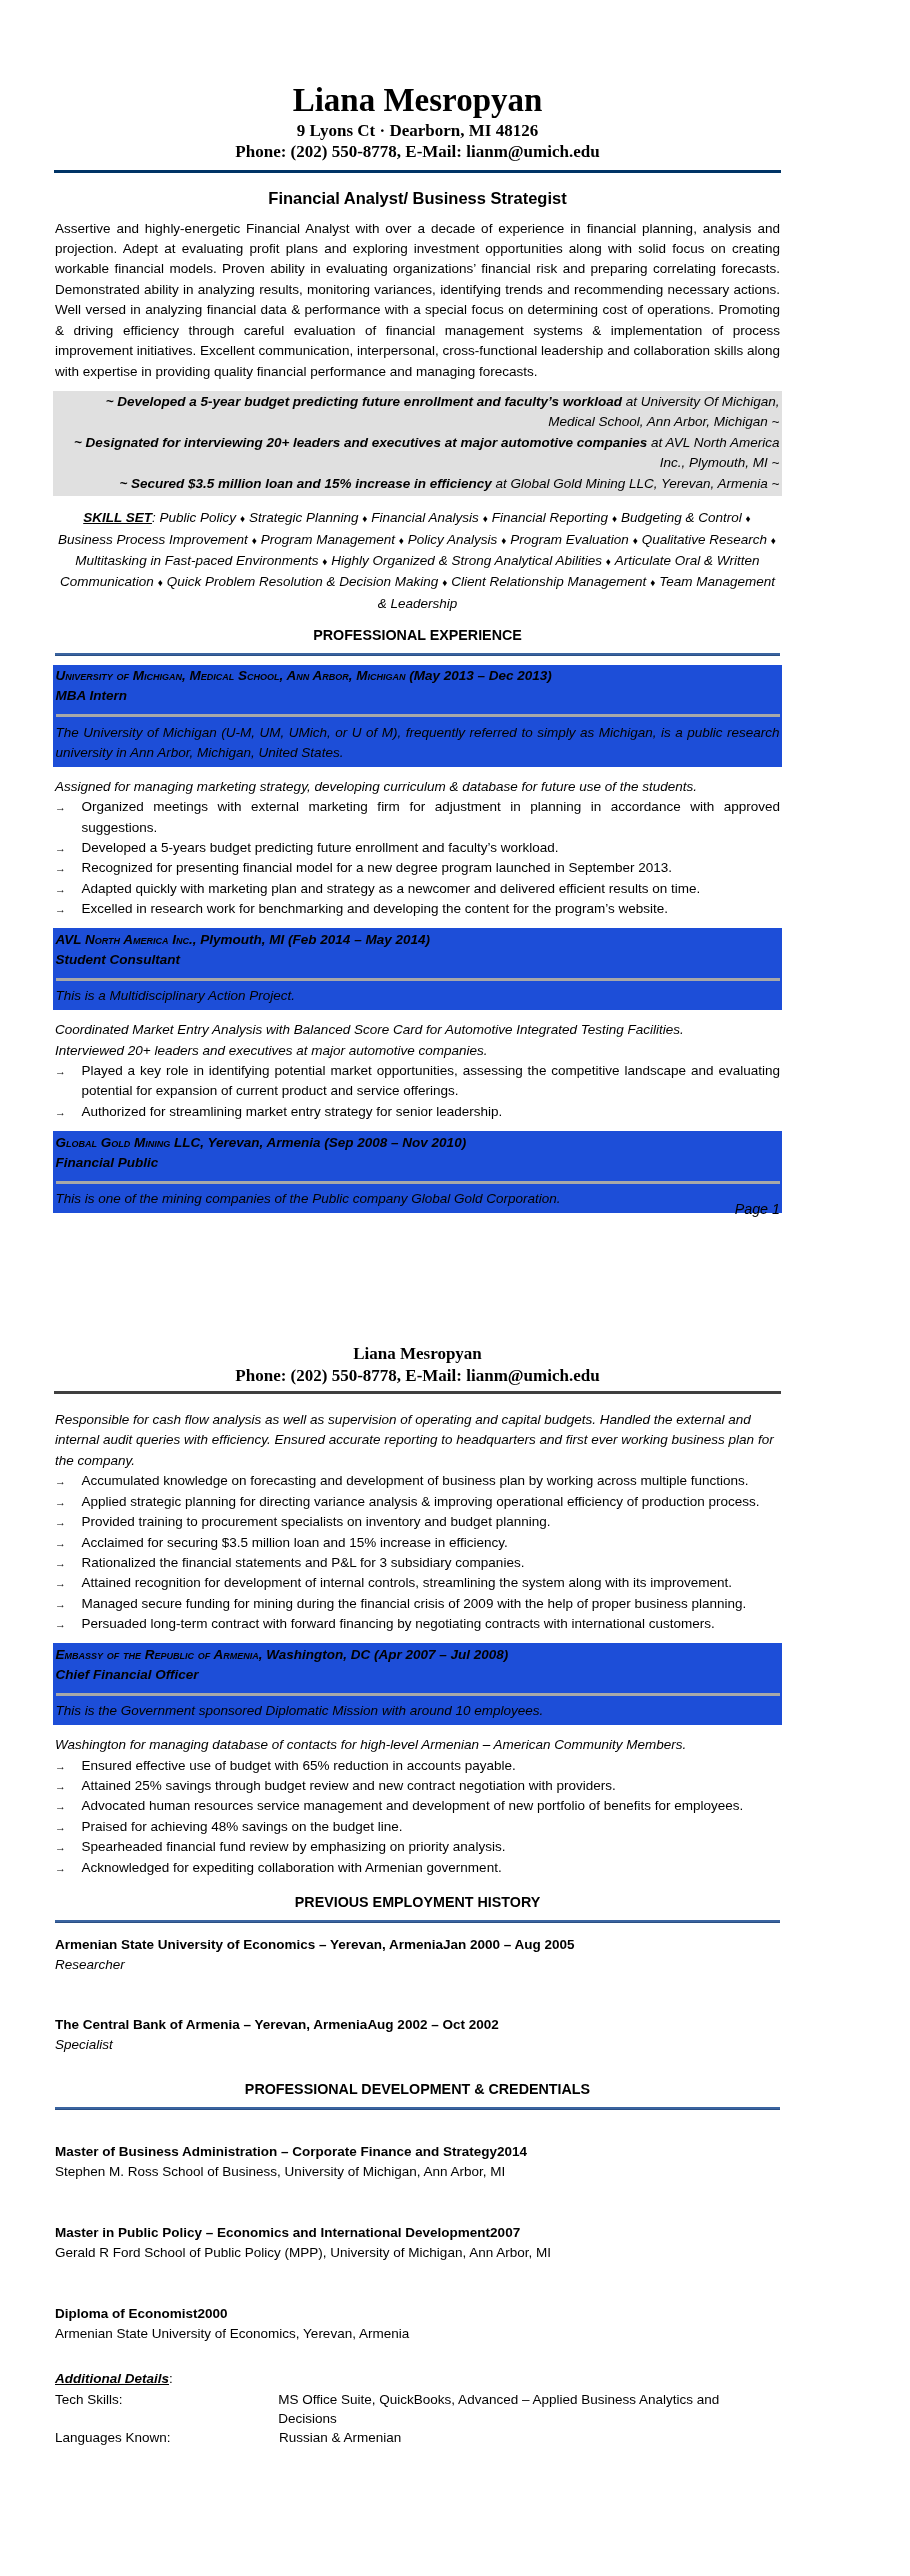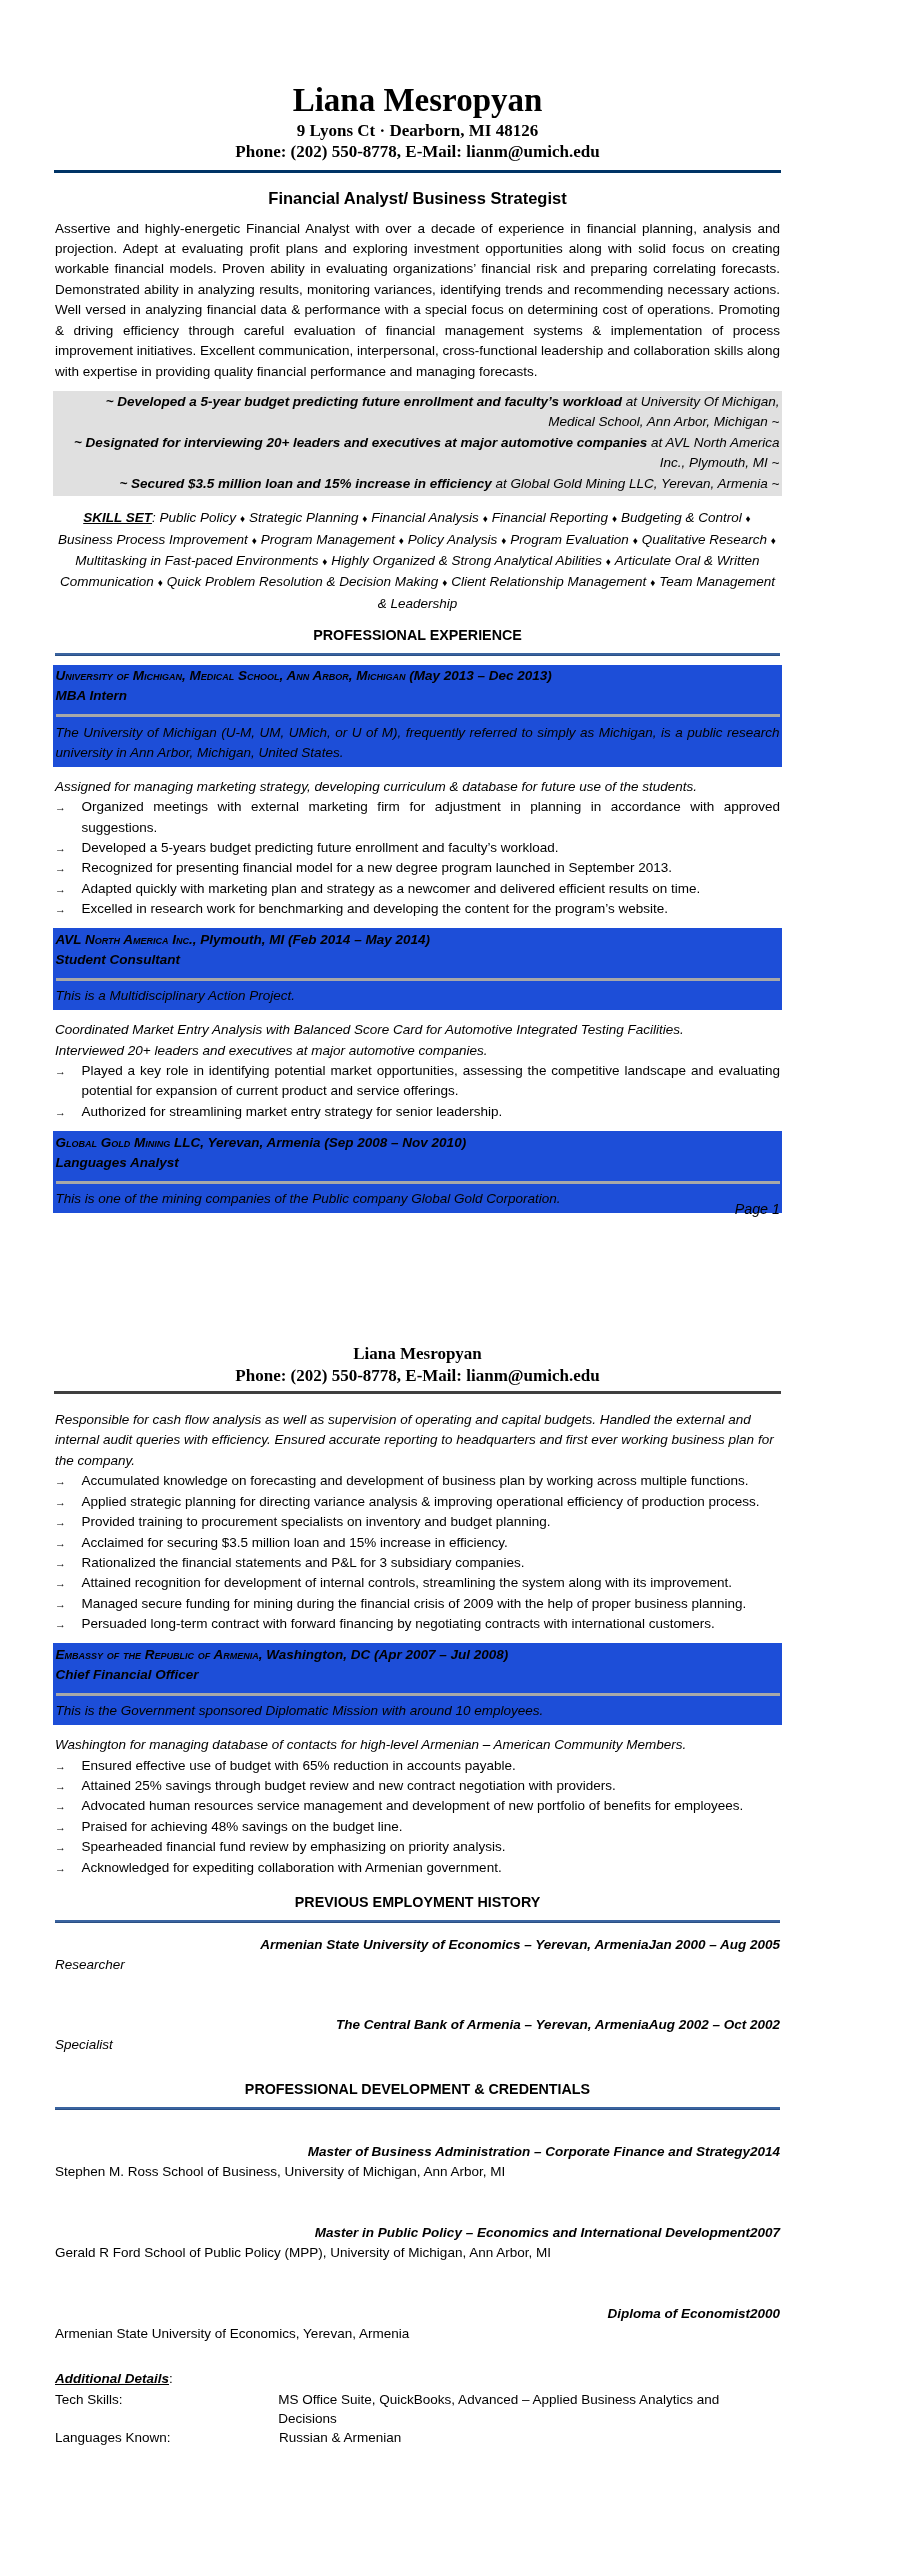--- a/index.html
+++ b/index.html
@@ -37,21 +37,21 @@
   ul.arrows { list-style: none; }
   ul.arrows li { position: relative; padding-left: 26.4px; text-align: justify; line-height: 20.4px; }
   ul.arrows li .arrow { position: absolute; left: 0; top: 0; font-size: 11px; }
 
   .page-no { position: absolute; right: 55px; font-style: italic; font-size: 14.3px; }
   .page1 .page-no { top: 1199px; }
 
   .p2-name { text-align: center; font-family: "Liberation Serif", serif; font-size: 17px; line-height: 22px; font-weight: bold; padding-top: 16.5px; }
   .rule-gray { height: 2.2px; background: #3f3f3f; margin: 4.4px -0.6px 0 -0.6px; }
 
-  .row { display: flex; justify-content: flex-end; font-weight: bold; line-height: 20.4px; font-style: italic; }
+  .row { display: flex; justify-content: flex-start; font-weight: bold; line-height: 20.4px; }
   .role { font-style: italic; line-height: 20.4px; }
   .emp { margin-top: 12px; }
   .emp + .emp { margin-top: 39px; }
 
   .edu { margin-top: 36px; }
   .edu + .edu { margin-top: 40px; }
   .edu:first-of-type { margin-top: 33px; }
   .school { line-height: 20.4px; }
 
   .details { margin-top: 25px; }
@@ -108,21 +108,21 @@
       <p class="para">Coordinated Market Entry Analysis with Balanced Score Card for Automotive Integrated Testing Facilities.</p>
       <p class="para tight"> Interviewed 20+ leaders and executives at major automotive companies.</p>
       <ul class="arrows">
         <li><span class="arrow">→</span><span>Played a key role in identifying potential market opportunities, assessing the competitive landscape and evaluating potential for expansion of current product and service offerings.</span></li>
         <li><span class="arrow">→</span><span>Authorized for streamlining market entry strategy for senior leadership.</span></li>
       </ul>
     </div>
   <div class="job">
       <div class="job-box">
         <div class="job-head"><span class="sc">Global Gold Mining</span><span> LLC, Yerevan, Armenia (Sep 2008 – Nov 2010)</span></div>
-        <div class="job-title">Languages Analyst</div>
+        <div class="job-title">Financial Public</div>
         <div class="job-sep"></div>
         <div class="job-desc">This is one of the mining companies of the Public company Global Gold Corporation.</div>
       </div>
     </div>
 
   <div class="page-no">Page 1</div>
 </div>
 
 <div class="page page2">
   <div class="p2-name" style="padding-top:0;margin-top:55px;">Liana Mesropyan</div>

